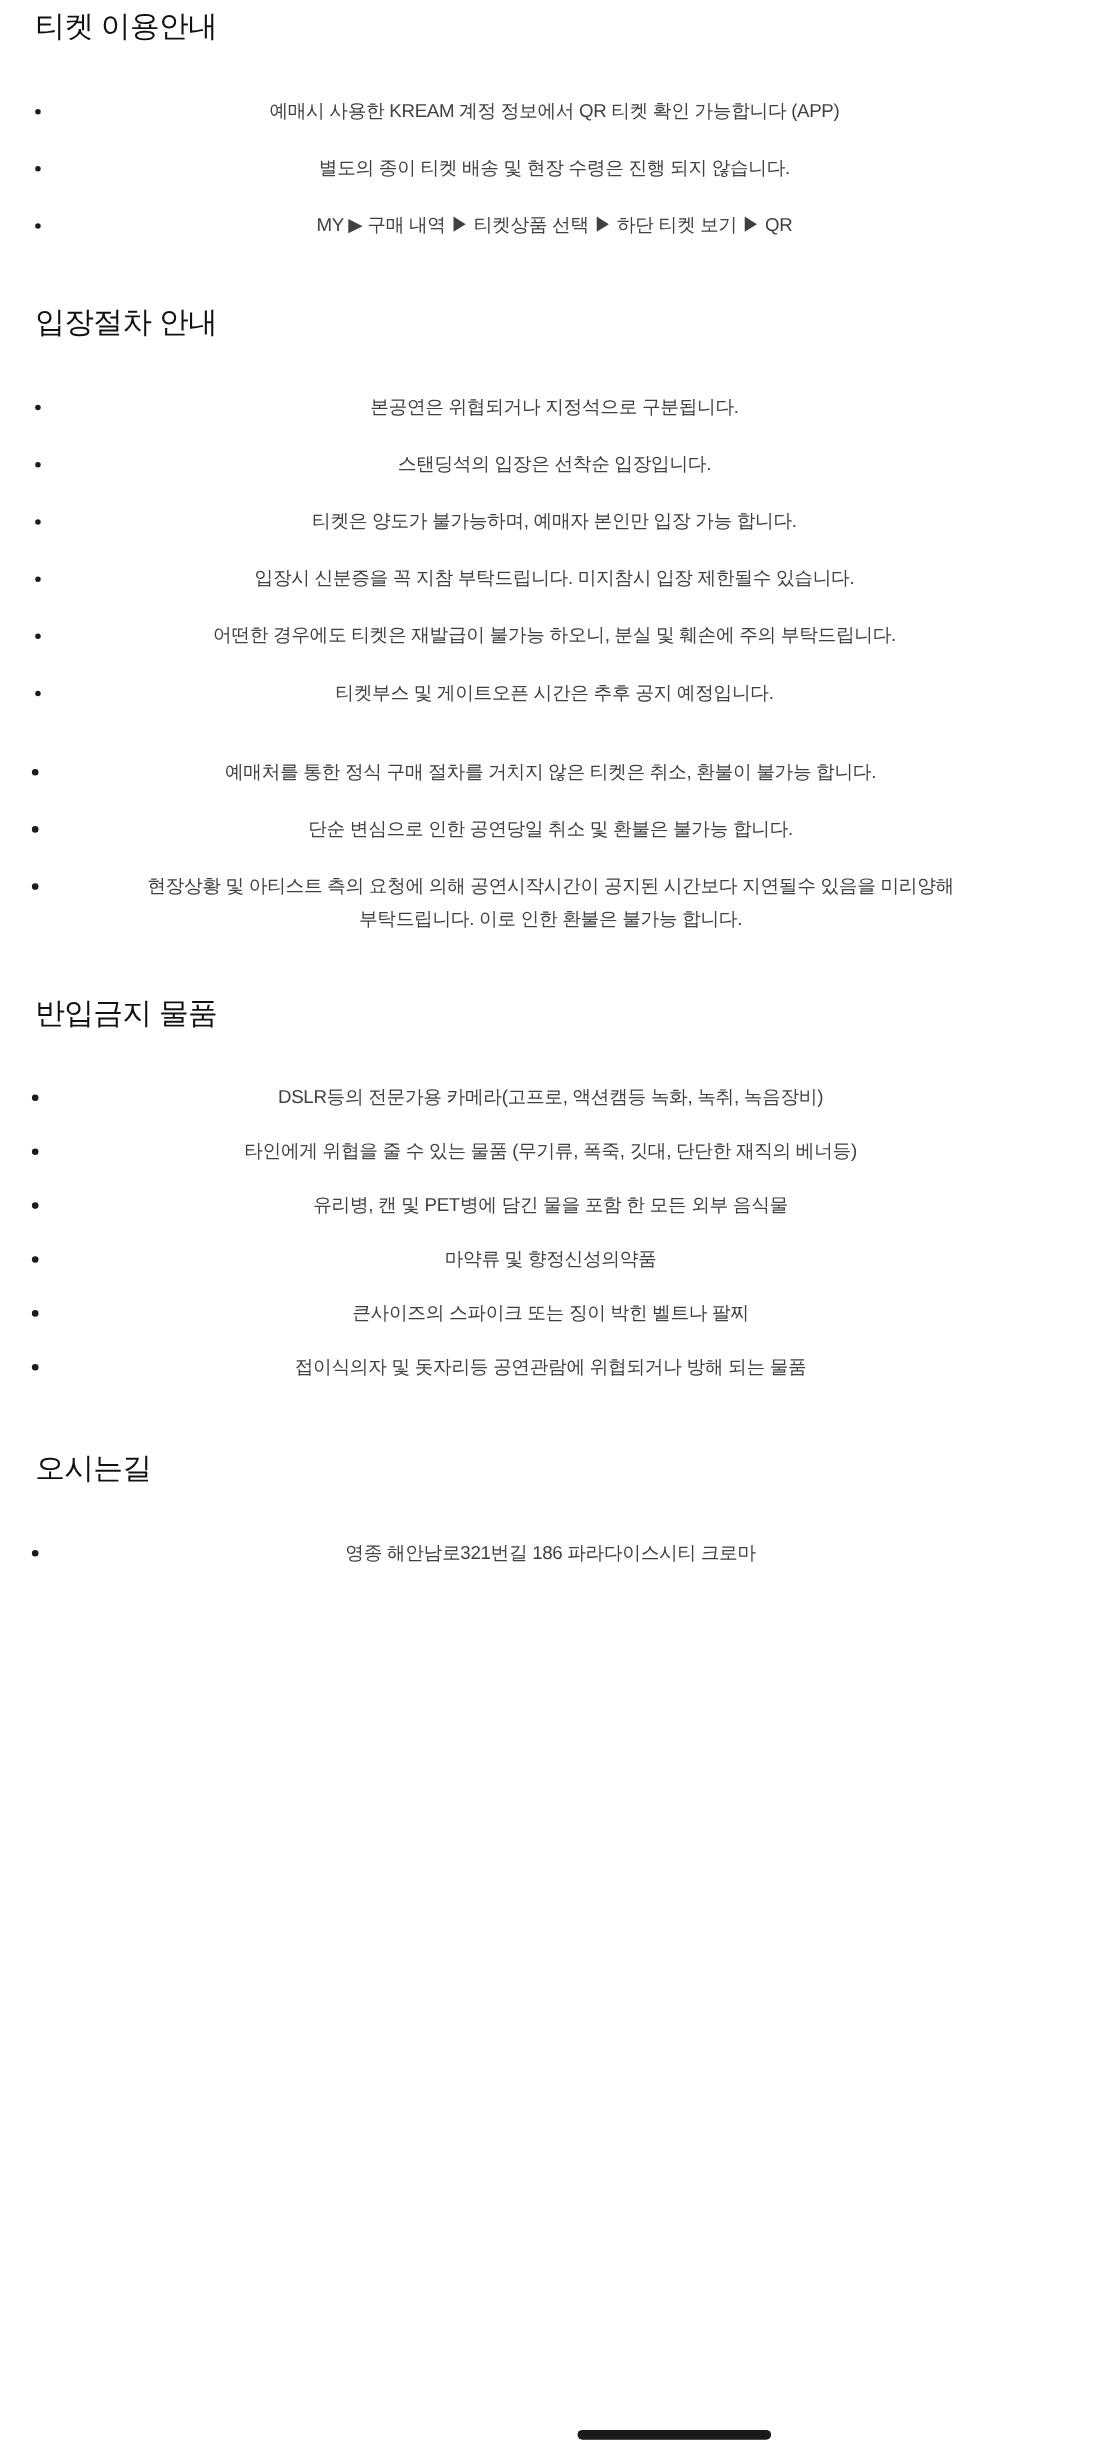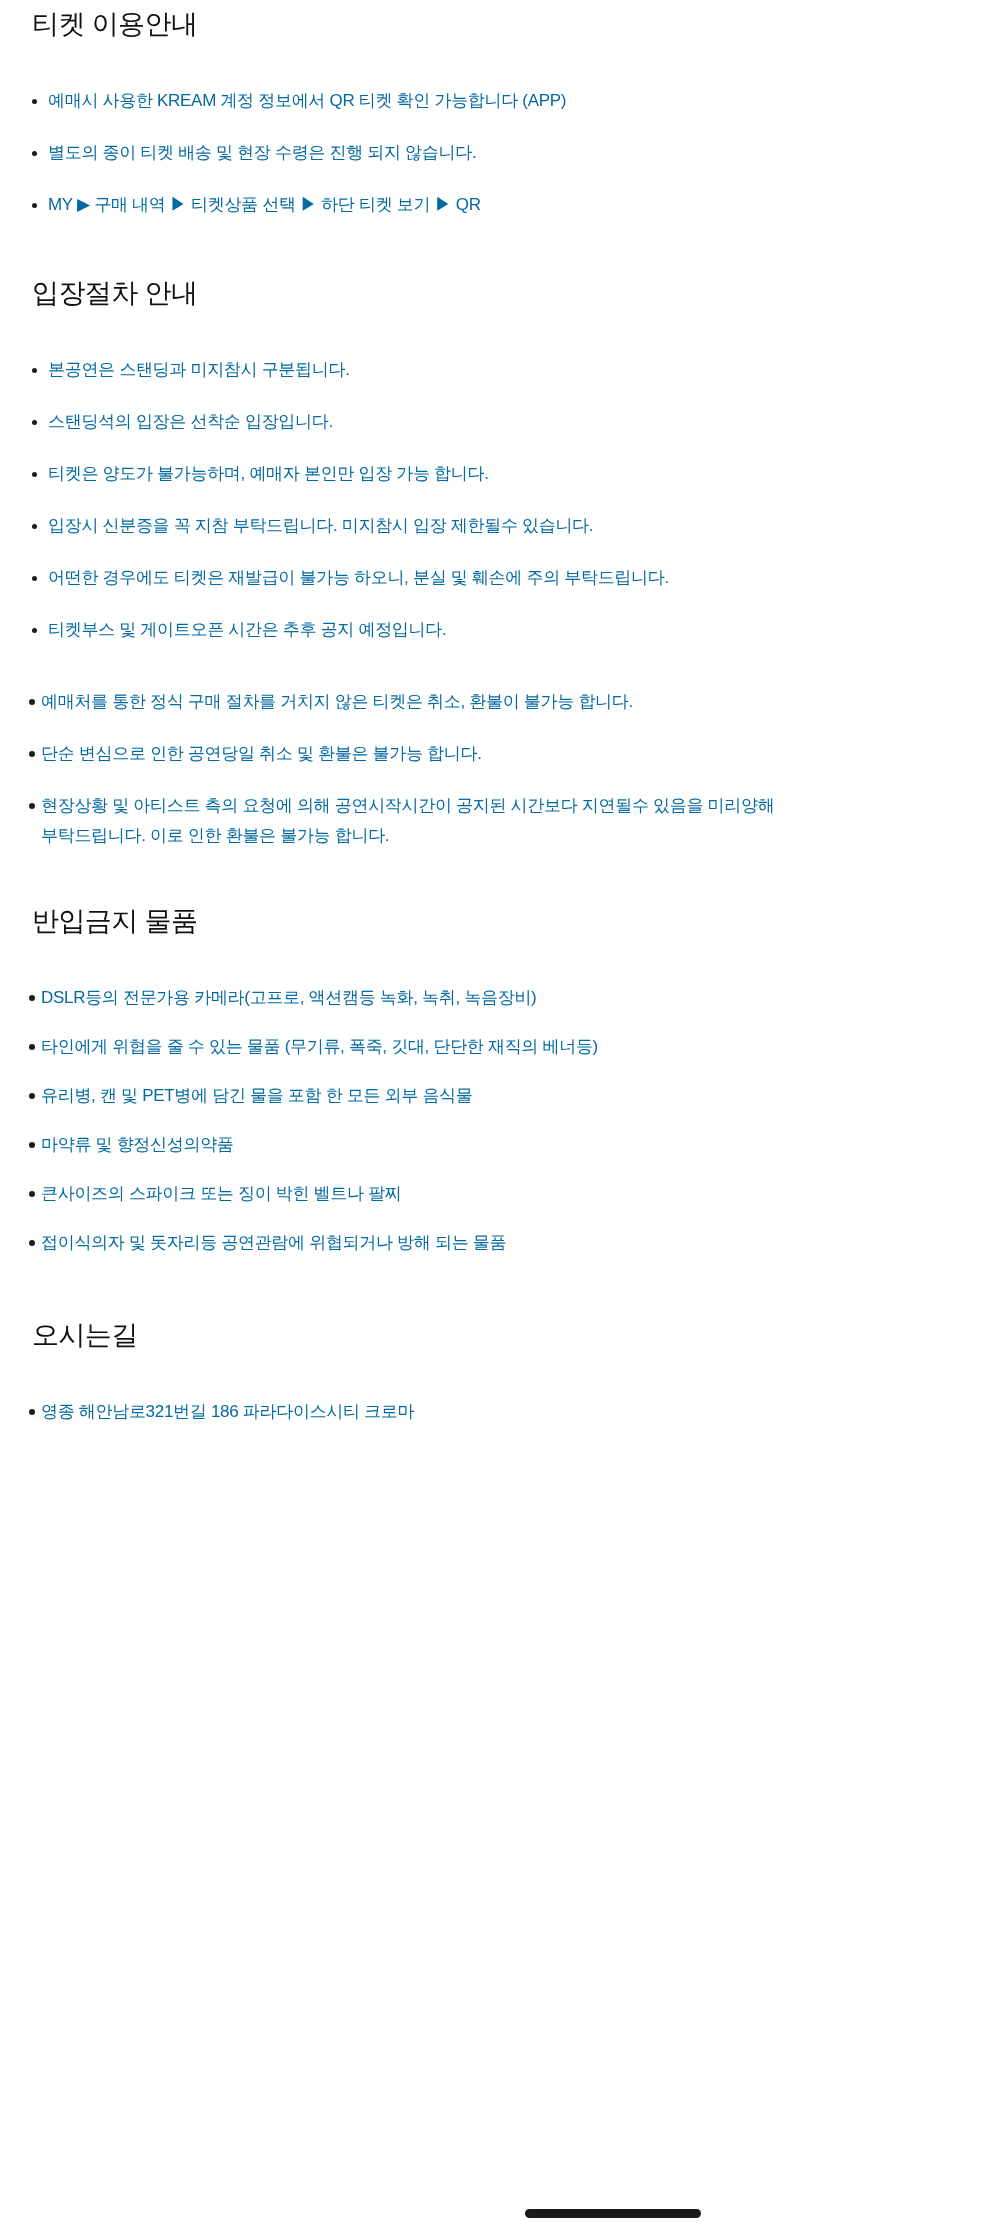--- a/index.html
+++ b/index.html
@@ -39,21 +39,22 @@
     list-style: none;
     margin: 42px 0 0 0;
     padding: 0;
   }
   section li {
     position: relative;
     font-size: 17px;
     line-height: 30px;
     letter-spacing: -0.3px;
     margin-bottom: 22px;
-    color: #0369a1;
+    color: #404040;
+    text-align: center;
   }
   section li:last-child { margin-bottom: 0; }
   section li::before {
     content: "";
     position: absolute;
     border-radius: 50%;
     background: #1b1b1b;
   }
   
   section.bullets-spaced li { padding-left: 16px; }
@@ -98,21 +99,21 @@
         <li>
           <div class="line">MY ▶ 구매 내역 ▶ 티켓상품 선택 ▶ 하단 티켓 보기 ▶ QR</div>
         </li>
       </ul>
   </section>
 
   <section class="bullets-spaced">
     <h2>입장절차 안내</h2>
     <ul>
         <li>
-          <div class="line">본공연은 스탠딩과 미지참시 구분됩니다.</div>
+          <div class="line">본공연은 위협되거나 지정석으로 구분됩니다.</div>
         </li>
         <li>
           <div class="line">스탠딩석의 입장은 선착순 입장입니다.</div>
         </li>
         <li>
           <div class="line">티켓은 양도가 불가능하며, 예매자 본인만 입장 가능 합니다.</div>
         </li>
         <li>
           <div class="line">입장시 신분증을 꼭 지참 부탁드립니다. 미지참시 입장 제한될수 있습니다.</div>
         </li>

